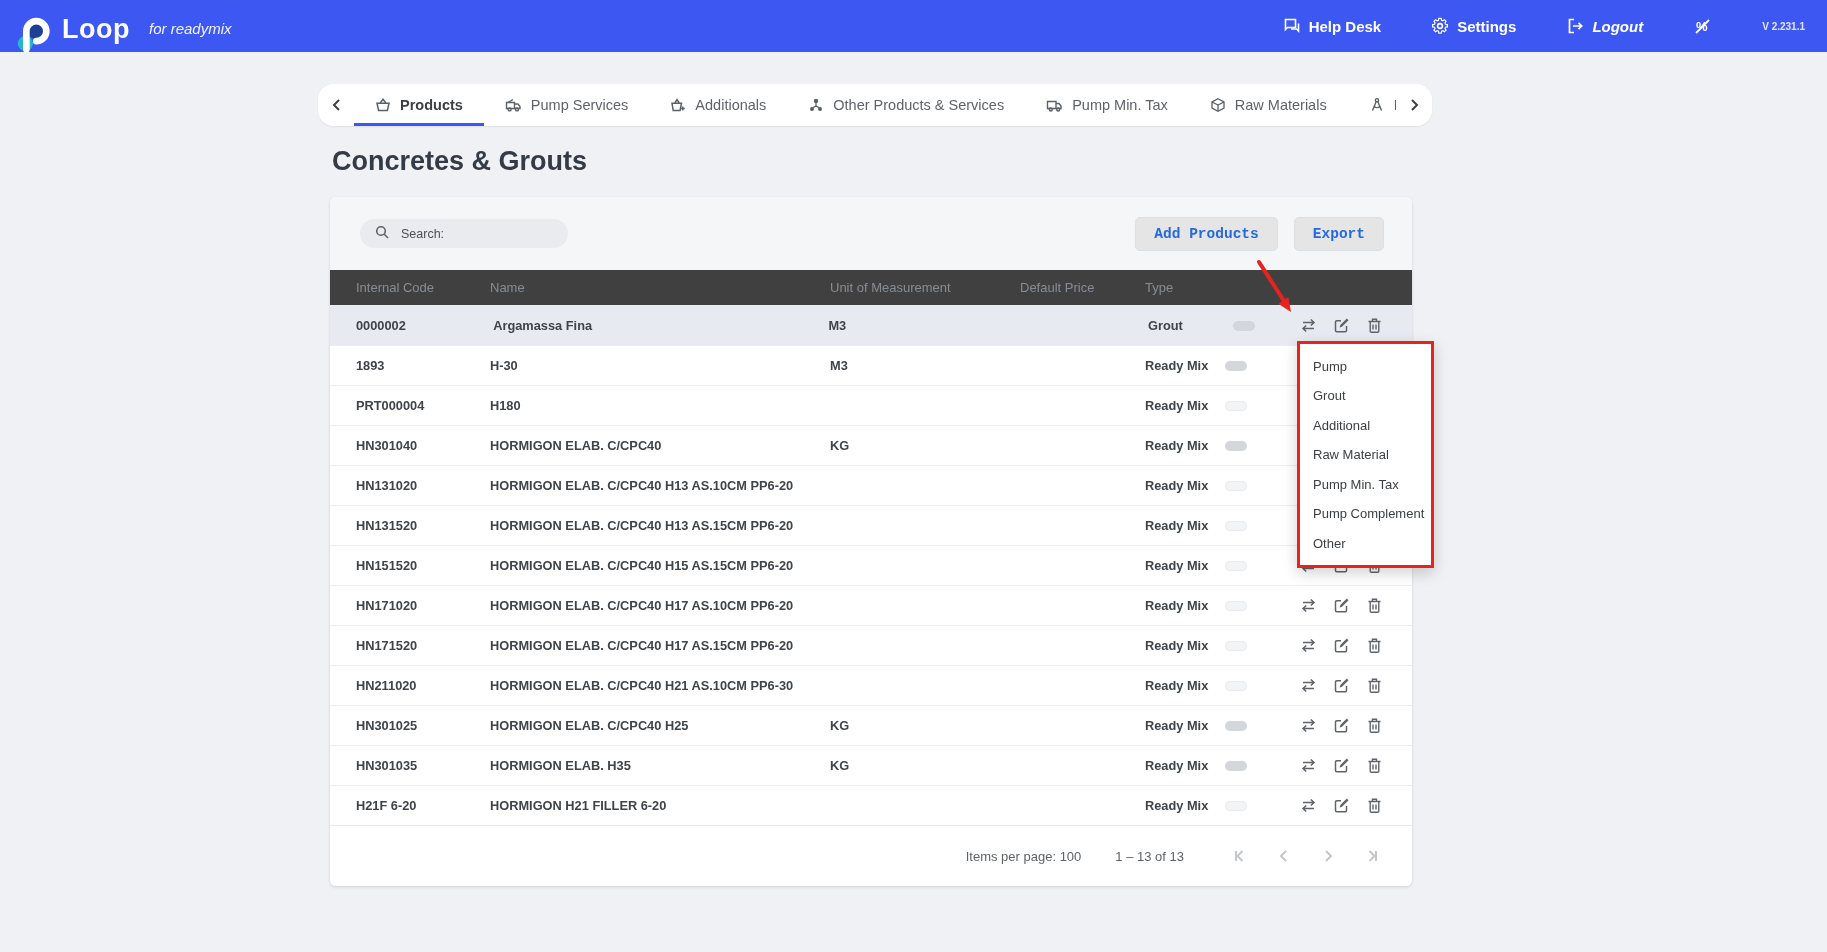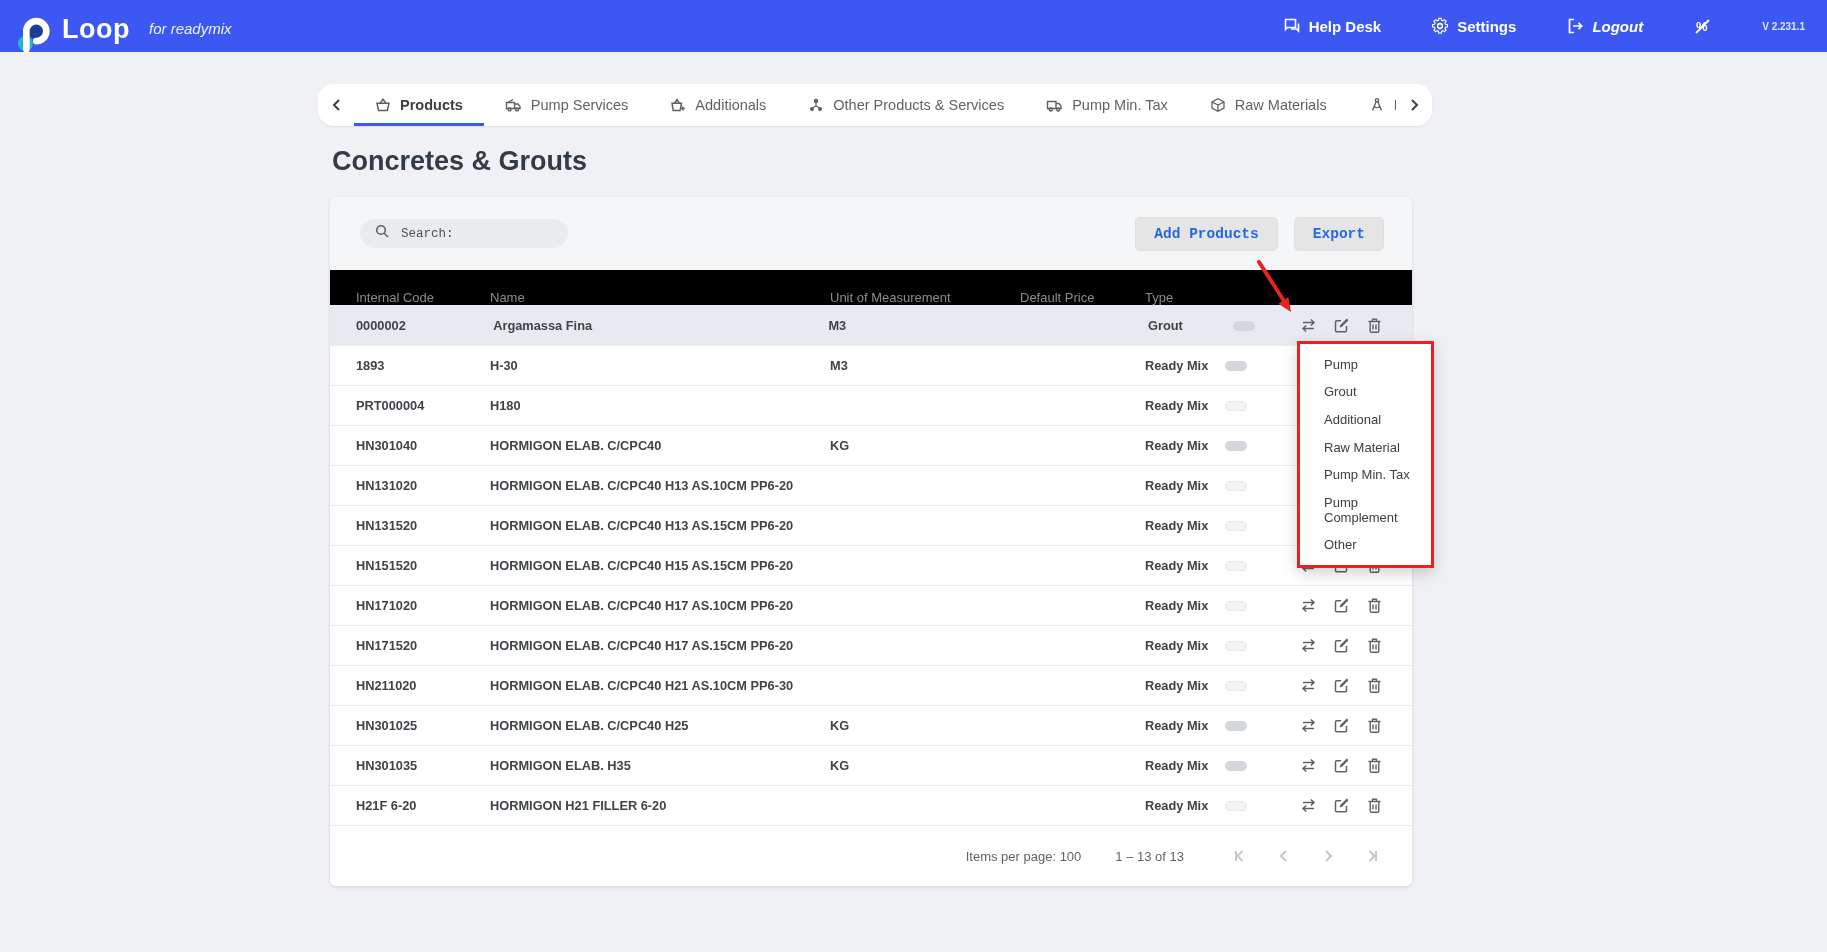--- a/index.html
+++ b/index.html
@@ -30,28 +30,28 @@
   .tab.active { color:#3c4043; font-weight:bold; }
   .tab.active::after { content:""; position:absolute; left:0; right:0; bottom:0; height:3px; background:#3d58f2; }
 
   
   .page-title { position:absolute; left:332px; top:146px; font-size:27px; font-weight:bold; color:#333c46; }
 
   
   .card { position:absolute; left:330px; top:197px; width:1082px; height:689px; background:#fff;
           border-radius:6px; box-shadow:0 1px 3px rgba(60,64,67,.18); overflow:hidden; }
   .toolbar { height:73px; display:flex; align-items:center; padding:0 28px 0 30px; background:#f5f6f8; }
-  .search-pill { width:208px; height:29px; border-radius:15px; background:#e9ebef; display:flex; align-items:center; gap:11px; padding-left:14px;font-family:Liberation Mono, monospace; }
+  .search-pill { width:208px; height:29px; border-radius:15px; background:#e9ebef; display:flex; align-items:center; gap:11px; padding-left:14px; }
   .search-label { font-size:12.5px; color:#4a4f55; }
   .toolbar-buttons { margin-left:auto; display:flex; gap:16px; }
   .btn { height:34px; padding:0 18px; background:#e5e5e5; border:1px solid #dcdfe3; border-radius:5px;
          color:#2569e0; font-size:14.5px; font-weight:bold; display:flex; align-items:center; cursor:pointer; font-family:Liberation Mono, monospace; }
 
   
-  .colhead { height:35px; display:flex; align-items:flex-end; padding-left:26px; background:#000000; font-size:13px; color:#878d94; }
+  .colhead { height:35px; display:flex; align-items:center; padding-left:26px; background:#404040; font-size:13px; color:#878d94; }
   .col-code { width:134px; } .col-name { width:340px; } .col-unit { width:190px; }
   .col-price { width:125px; } .col-type { width:80px; } .col-toggle { width:60px; display:flex; align-items:center; }
   .row { height:40px; display:flex; align-items:center; padding-left:26px; border-top:1px solid #ebedf0;
          font-size:12.8px; font-weight:bold; color:#3f4449; background:#fff; }
   .row.selected { background:#e7eaf1;gap:8px; }
   .cell { overflow:hidden; white-space:nowrap; padding-right:10px; }
   .toggle { width:22px; height:10px; border-radius:6px; display:inline-block; cursor:pointer; }
   .toggle.on  { background:#d3d6da; }
   .toggle.off { background:#f3f4f6; box-shadow:inset 0 0 0 1px #e7e9ec; }
   .actions { margin-left:auto; display:flex; align-items:center; gap:14px; padding-right:28px; }
@@ -60,21 +60,21 @@
   
   .paginator { position:absolute; left:0; right:0; bottom:0; height:61px; border-top:1px solid #e8eaed; background:#fff;
                display:flex; align-items:center; justify-content:flex-end; padding-right:30px; font-size:13px; color:#5f6368; }
   .pg-range { margin-left:34px; }
   .pg-icons { display:flex; align-items:center; gap:24px; margin-left:46px; color:#c3c7cc; }
   .pg-icons span { display:flex; cursor:default; }
 
   
   .type-menu { position:absolute; left:1297px; top:341px; width:137px; height:227px; background:#fff;
                border:3px solid #e8231f; box-shadow:0 5px 14px rgba(0,0,0,.18); z-index:5;
-               display:flex; flex-direction:column; justify-content:space-evenly; padding-left:24px; }
+               display:flex; flex-direction:column; justify-content:space-evenly; padding-left:13px; }
   .type-menu-item { font-size:13px; color:#3c4043; cursor:pointer; }
 
   .annot-arrow { position:absolute; left:1245px; top:250px; z-index:6; pointer-events:none; }
 </style>
 </head>
 <body>
 
 <div class="page">
 
   <div class="topbar">

